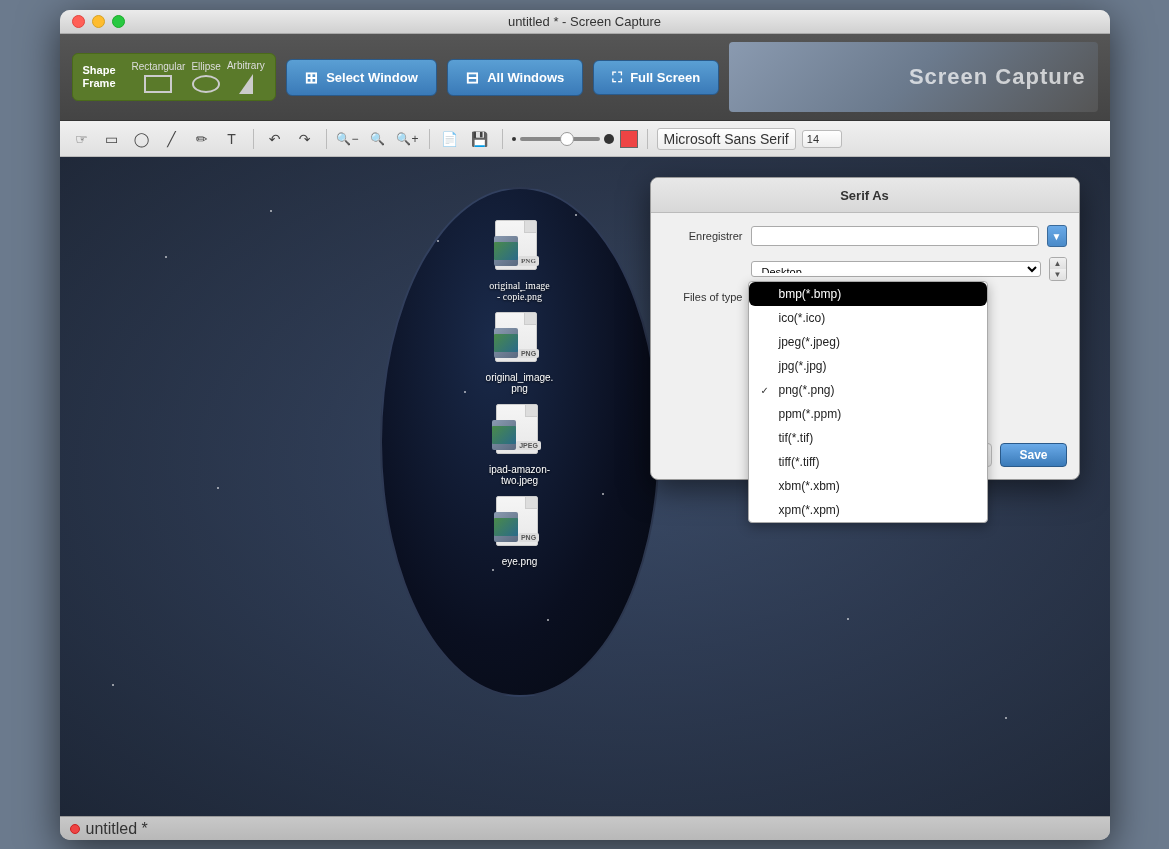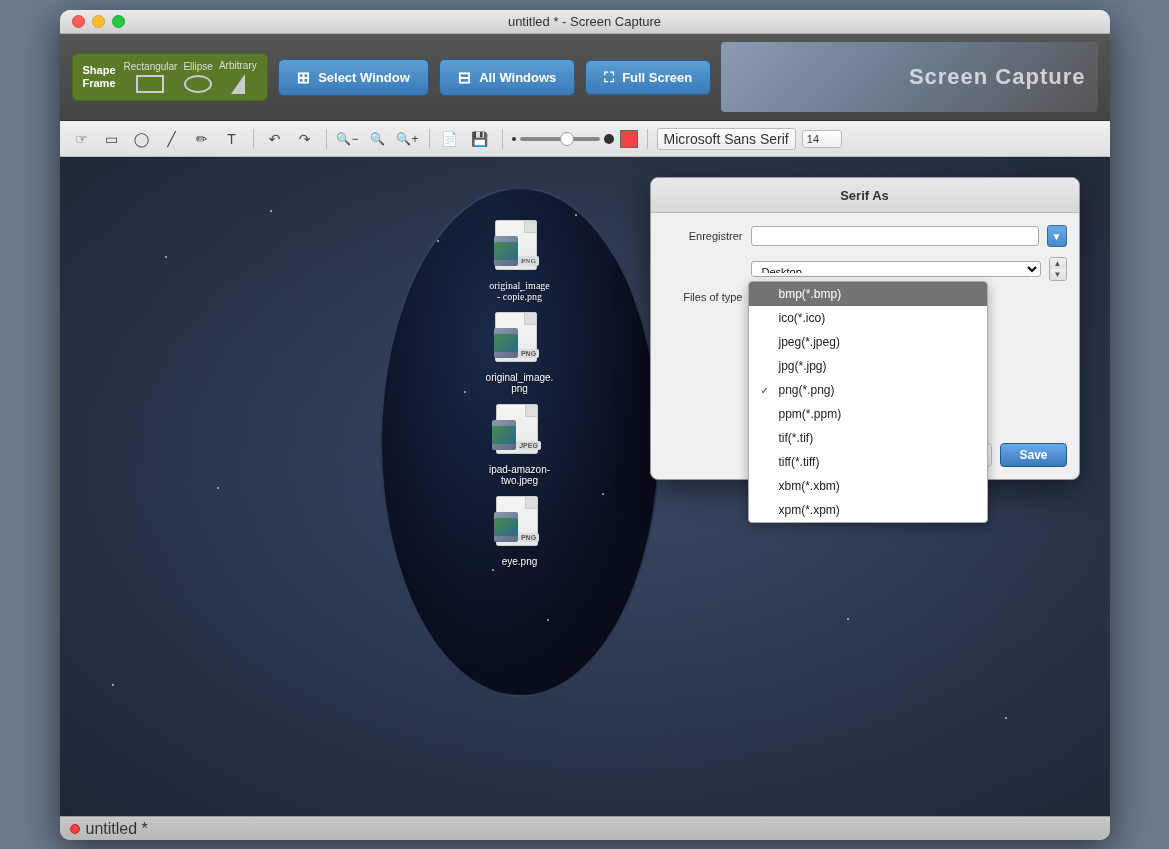--- a/index.html
+++ b/index.html
@@ -62,21 +62,21 @@
       border-bottom: 1px solid #333;
     }
 
     
     .shape-frame-group {
       background: #5a7a2a;
       border-radius: 6px;
       padding: 6px 10px;
       display: flex;
       align-items: center;
-      gap: 8px;
+      gap: 16px;
       border: 1px solid #4a6a1a;
     }
     .shape-frame-label {
       color: #fff;
       font-size: 11px;
       font-weight: bold;
       text-align: center;
       line-height: 1.2;
     }
     .shape-options {
@@ -494,22 +494,23 @@
     .dropdown-item {
       padding: 5px 12px;
       font-size: 12px;
       color: #222;
       cursor: pointer;
       display: flex;
       align-items: center;
       gap: 6px;
     }
     .dropdown-item.selected {
-      background: #737373;
+      background: #000000;
       color: #fff;
+      border-radius: 6px;
     }
     .dropdown-checkmark {
       width: 12px;
       font-size: 10px;
       color: #333;
     }
     .dropdown-item.selected .dropdown-checkmark { color: #fff; }
 
     .dialog-buttons {
       display: flex;

